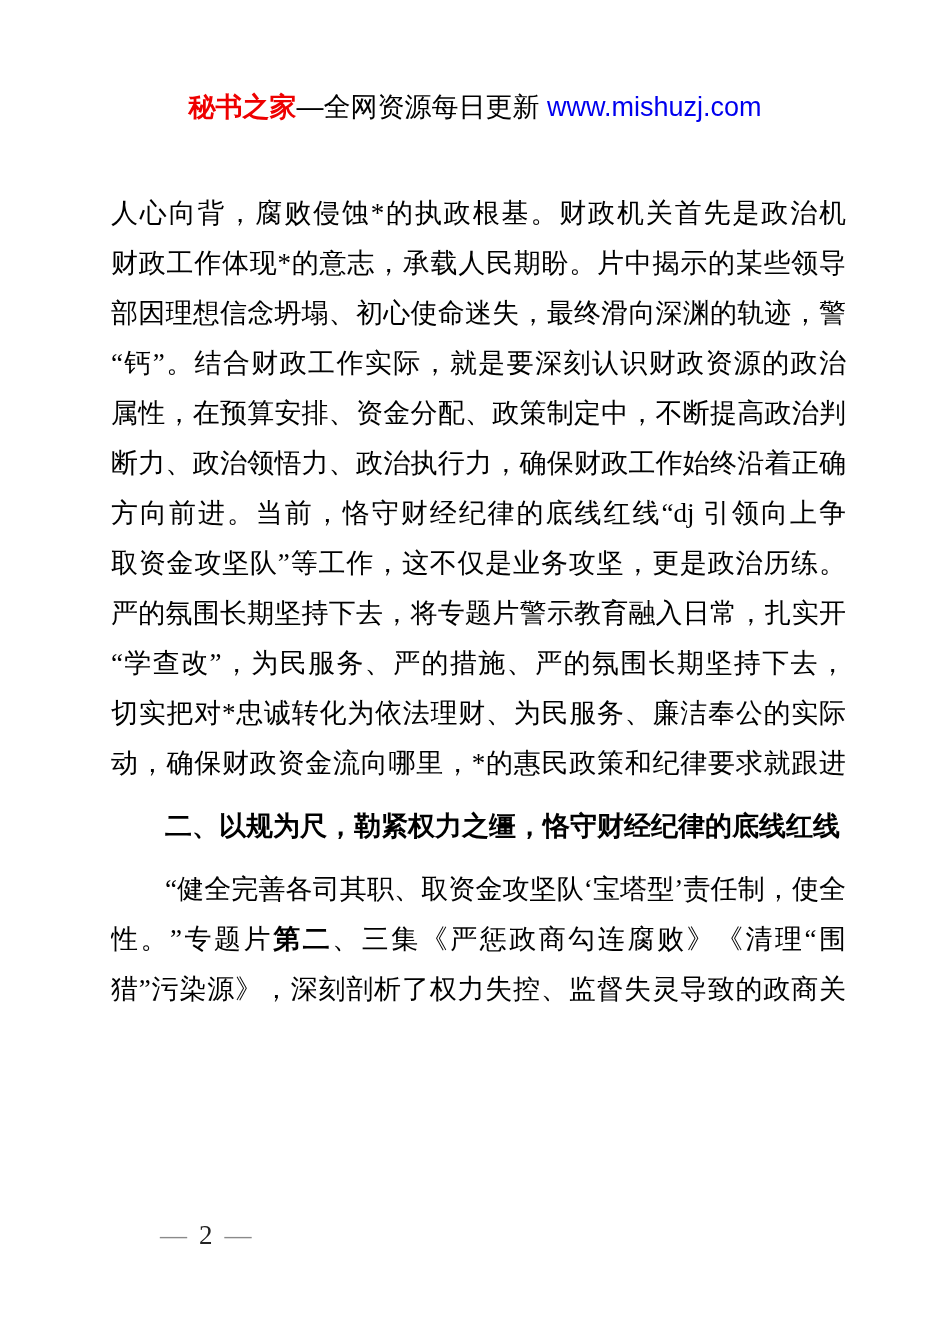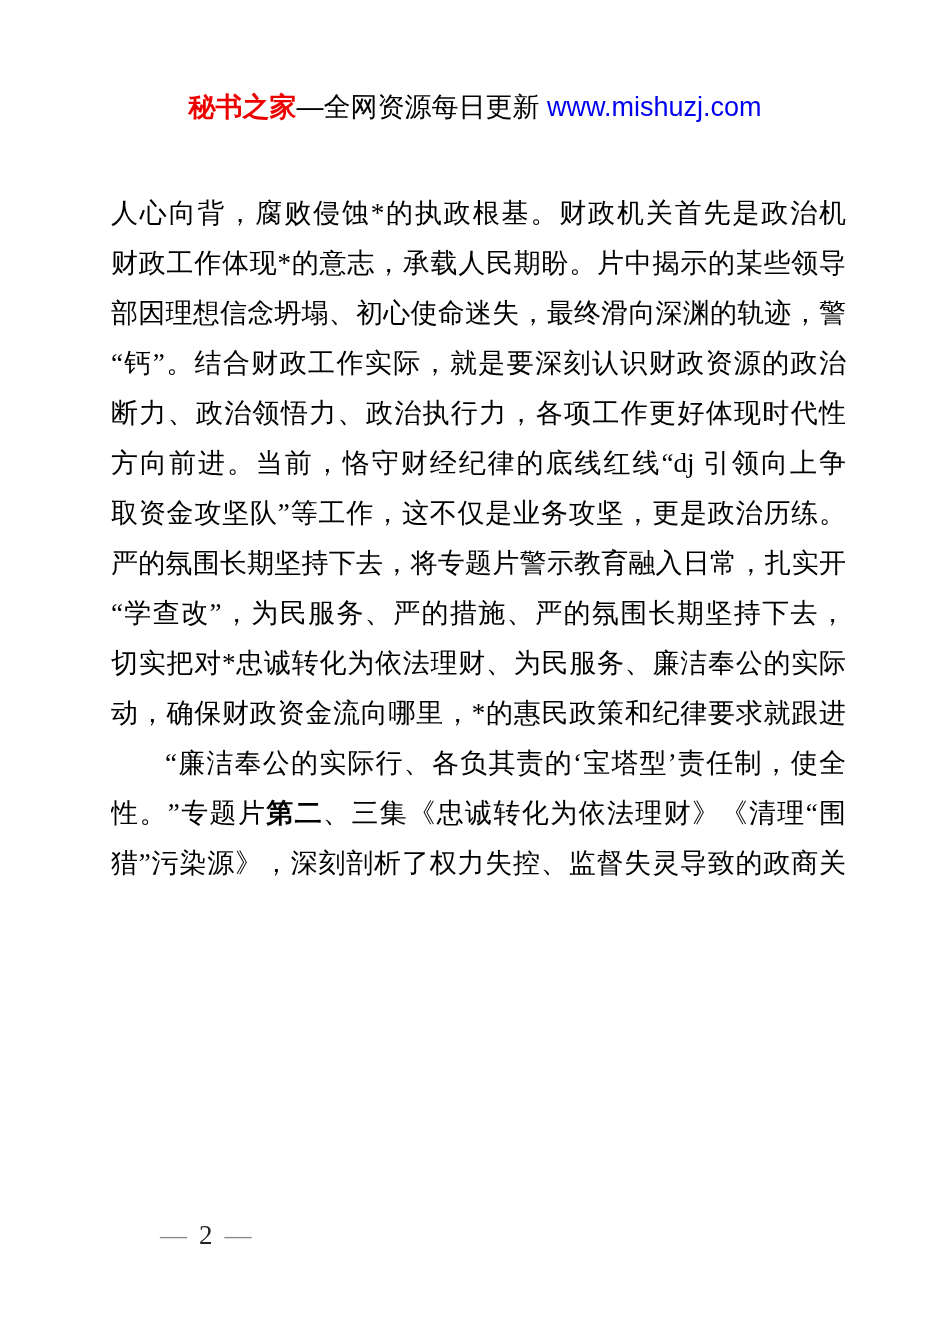--- a/index.html
+++ b/index.html
@@ -76,33 +76,35 @@
     <span class="site-url">www.mishuzj.com</span>
   </div>
 
   <div class="doc-body">
 
     <div>
       <div class="line">人心向背，腐败侵蚀*的执政根基。财政机关首先是政治机关，</div>
       <div class="line">财政工作体现*的意志，承载人民期盼。片中揭示的某些领导干</div>
       <div class="line">部因理想信念坍塌、初心使命迷失，最终滑向深渊的轨迹，警</div>
       <div class="line">“钙”。结合财政工作实际，就是要深刻认识财政资源的政治</div>
-      <div class="line">断力、政治领悟力、政治执行力，各项工作更好体现时代性</div>
+      <div class="line">属性，在预算安排、资金分配、政策制定中，不断提高政治判</div>
+      <div class="line">断力、政治领悟力、政治执行力，确保财政工作始终沿着正确</div>
       <div class="line">方向前进。当前，恪守财经纪律的底线红线“dj 引领向上争</div>
       <div class="line">取资金攻坚队”等工作，这不仅是业务攻坚，更是政治历练。</div>
       <div class="line">严的氛围长期坚持下去，将专题片警示教育融入日常，扎实开展</div>
       <div class="line">“学查改”，为民服务、严的措施、严的氛围长期坚持下去，</div>
       <div class="line">切实把对*忠诚转化为依法理财、为民服务、廉洁奉公的实际行</div>
       <div class="line">动，确保财政资金流向哪里，*的惠民政策和纪律要求就跟进到</div>
     </div>
 
+    <div class="section-heading">二、以规为尺，勒紧权力之缰，恪守财经纪律的底线红线</div>
 
     <div>
-      <div class="line first-line">“廉洁奉公的实际行、各负其责的‘宝塔型’责任制，使全</div>
-      <div class="line"><span>性。”专题片</span><span class="bold-inline">第二</span><span>、三集《忠诚转化为依法理财》《清理“围</span></div>
+      <div class="line first-line">“健全完善各司其职、取资金攻坚队‘宝塔型’责任制，使全</div>
+      <div class="line"><span>性。”专题片</span><span class="bold-inline">第二</span><span>、三集《严惩政商勾连腐败》《清理“围</span></div>
       <div class="line">猎”污染源》，深刻剖析了权力失控、监督失灵导致的政商关</div>
     </div>
 
   </div>
 
   <div class="footer">
     <span class="footer-dash">—</span><span class="footer-num">2</span><span class="footer-dash">—</span>
   </div>
 
 </div>

